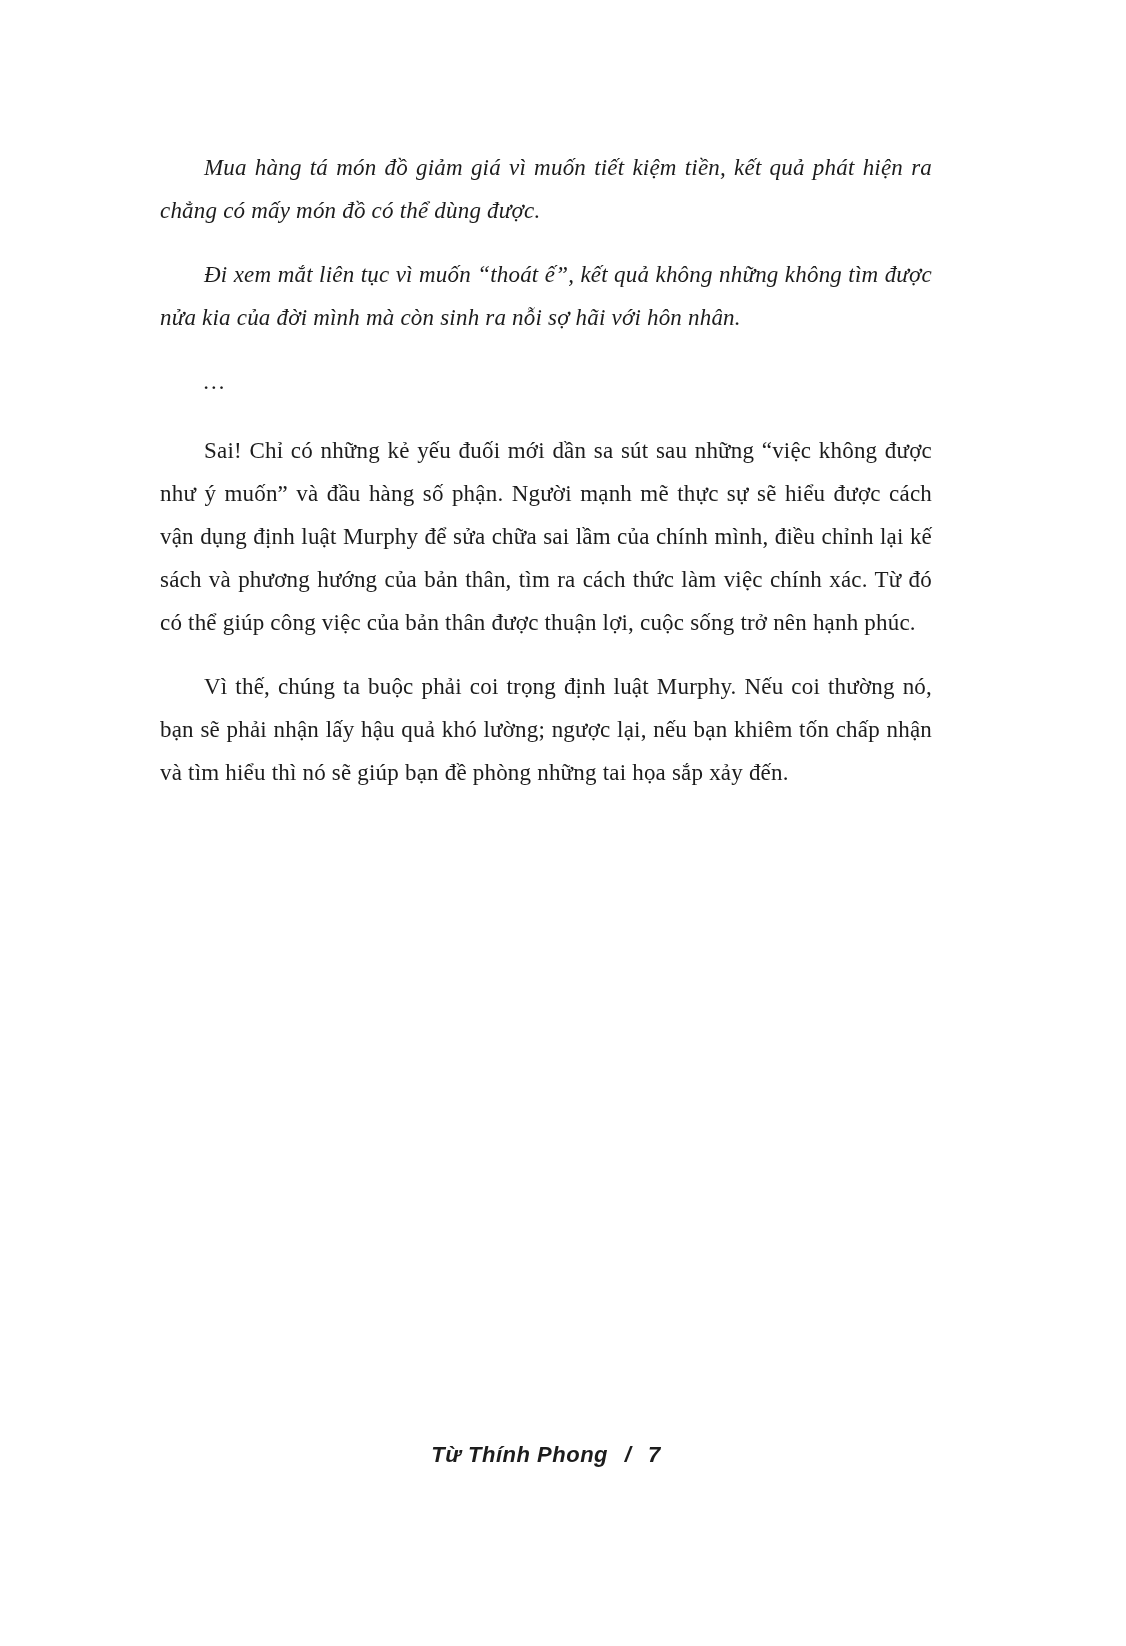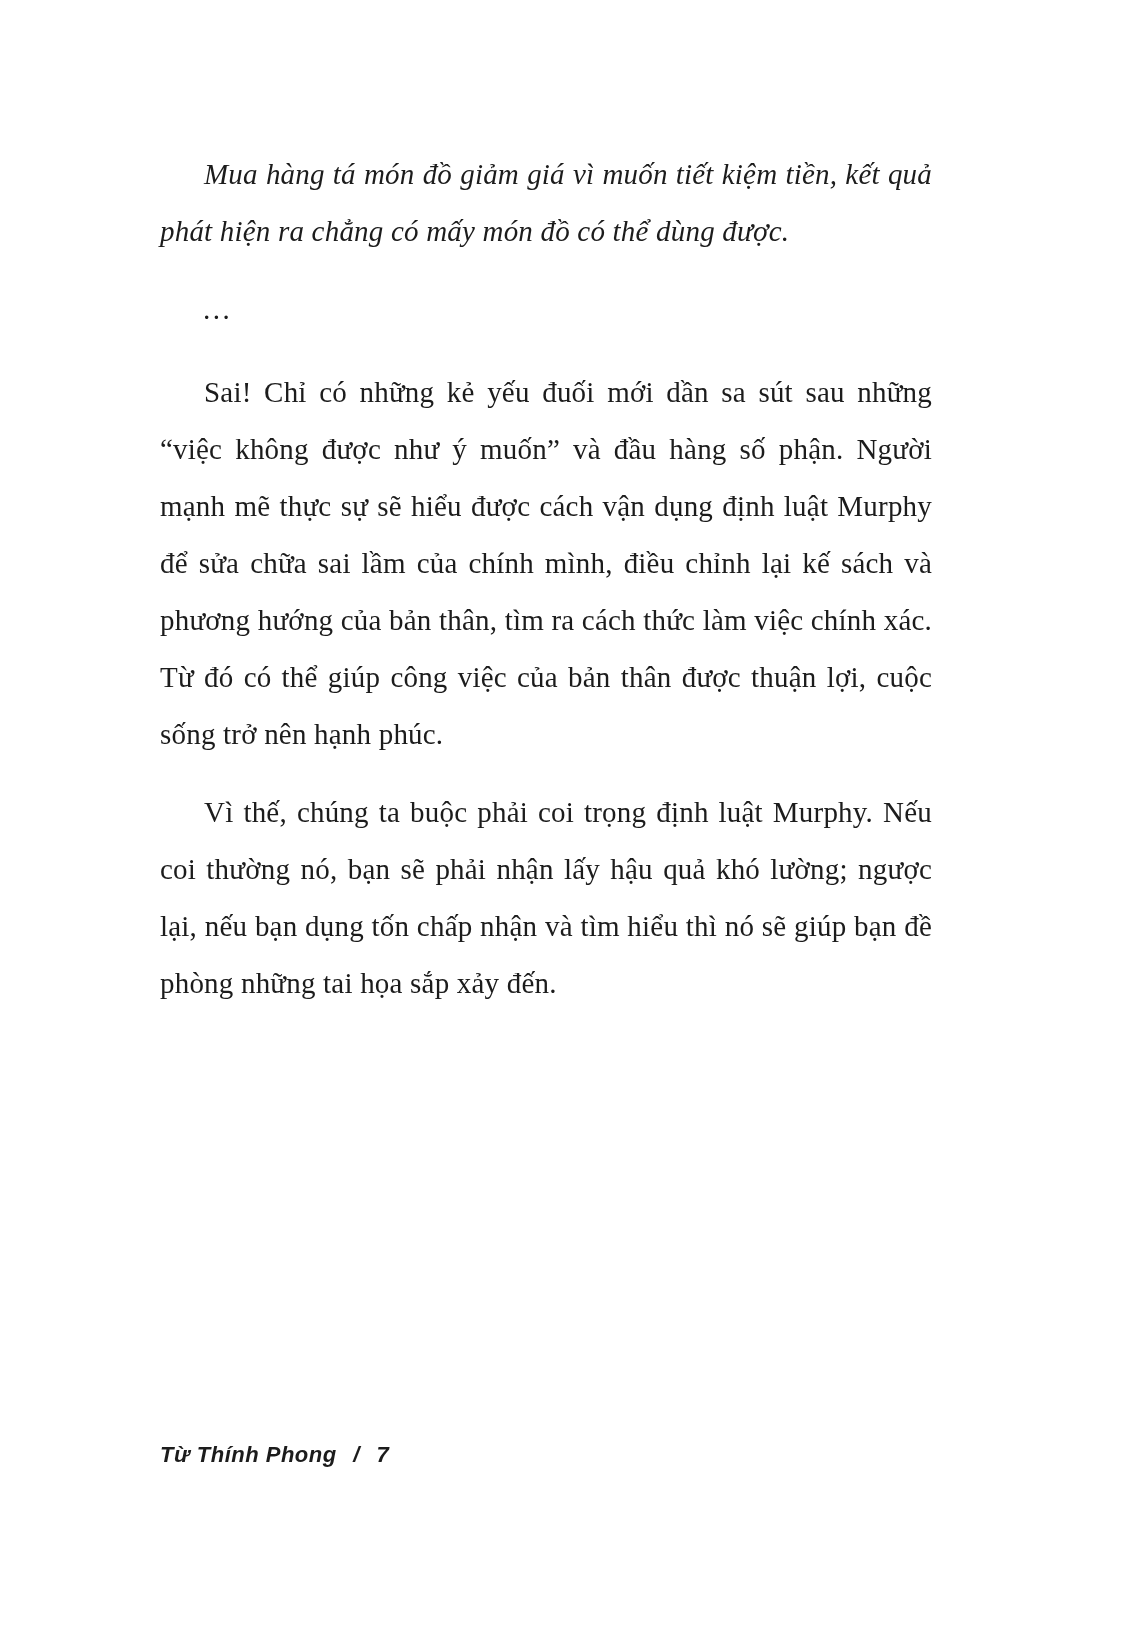--- a/index.html
+++ b/index.html
@@ -18,40 +18,40 @@
     font-family: "Liberation Serif", "DejaVu Serif", serif;
     color: #1c1c1c;
   }
   .text-block {
     position: absolute;
     top: 146px;
     left: 160px;
     width: 772px;
   }
   .para {
-    font-size: 29px;
-    line-height: 57px;
+    font-size: 23px;
+    line-height: 43px;
     text-align: justify;
     text-indent: 44px;
     margin: 0 0 21px 0;
     letter-spacing: 0.2px;
   }
   .para.italic {
     font-style: italic;
   }
   .para.ellipsis {
     text-align: left;
     margin-bottom: 26px;
   }
   .footer {
     position: absolute;
     left: 160px;
     right: 194px;
     top: 1442px;
-    text-align: left;
+    text-align: center;
     font-family: "Liberation Sans", "DejaVu Sans", sans-serif;
     font-weight: bold;
     font-style: italic;
     font-size: 22px;
     color: #1c1c1c;
     letter-spacing: 0.5px;
   }
   .footer .sep {
     display: inline-block;
     margin: 0 10px;
@@ -61,27 +61,28 @@
   }
 </style>
 </head>
 <body>
 
 <div class="page">
 
   <div class="text-block">
     <p class="para italic">Mua hàng tá món đồ giảm giá vì muốn tiết kiệm tiền, kết quả phát hiện ra chẳng có mấy món đồ có thể dùng được.</p>
 
+    <p class="para italic">Đi xem mắt liên tục vì muốn “thoát ế”, kết quả không những không tìm được nửa kia của đời mình mà còn sinh ra nỗi sợ hãi với hôn nhân.</p>
 
     <p class="para italic ellipsis">…</p>
 
 
     <p class="para">Sai! Chỉ có những kẻ yếu đuối mới dần sa sút sau những “việc không được như ý muốn” và đầu hàng số phận. Người mạnh mẽ thực sự sẽ hiểu được cách vận dụng định luật Murphy để sửa chữa sai lầm của chính mình, điều chỉnh lại kế sách và phương hướng của bản thân, tìm ra cách thức làm việc chính xác. Từ đó có thể giúp công việc của bản thân được thuận lợi, cuộc sống trở nên hạnh phúc.</p>
 
-    <p class="para">Vì thế, chúng ta buộc phải coi trọng định luật Murphy. Nếu coi thường nó, bạn sẽ phải nhận lấy hậu quả khó lường; ngược lại, nếu bạn dụng tốn chấp nhận và tìm hiểu thì nó sẽ giúp bạn đề phòng những tai họa sắp xảy đến.</p>
+    <p class="para">Vì thế, chúng ta buộc phải coi trọng định luật Murphy. Nếu coi thường nó, bạn sẽ phải nhận lấy hậu quả khó lường; ngược lại, nếu bạn khiêm tốn chấp nhận và tìm hiểu thì nó sẽ giúp bạn đề phòng những tai họa sắp xảy đến.</p>
   </div>
 
   <div class="footer">
     <span class="author">Từ Thính Phong</span>
     <span class="sep">/</span>
     <span class="pagenum">7</span>
   </div>
 
 </div>
 

